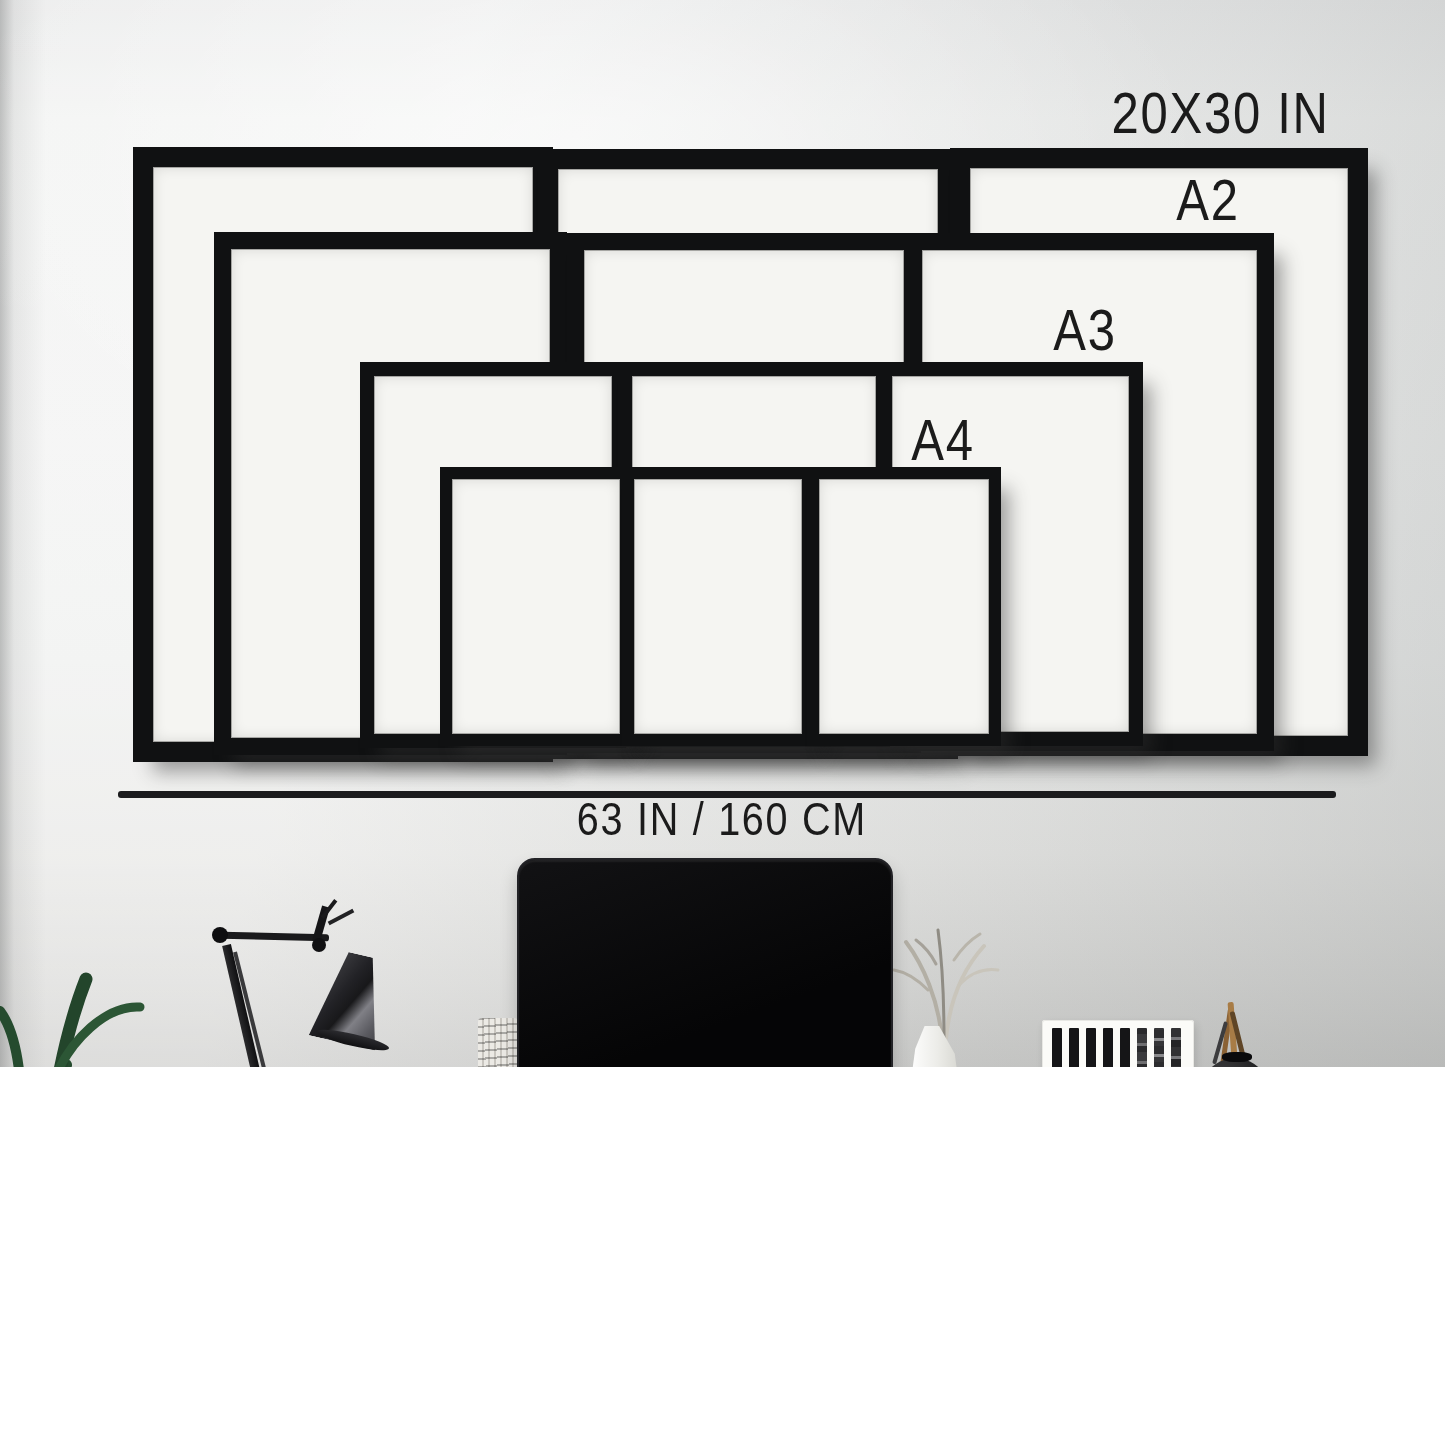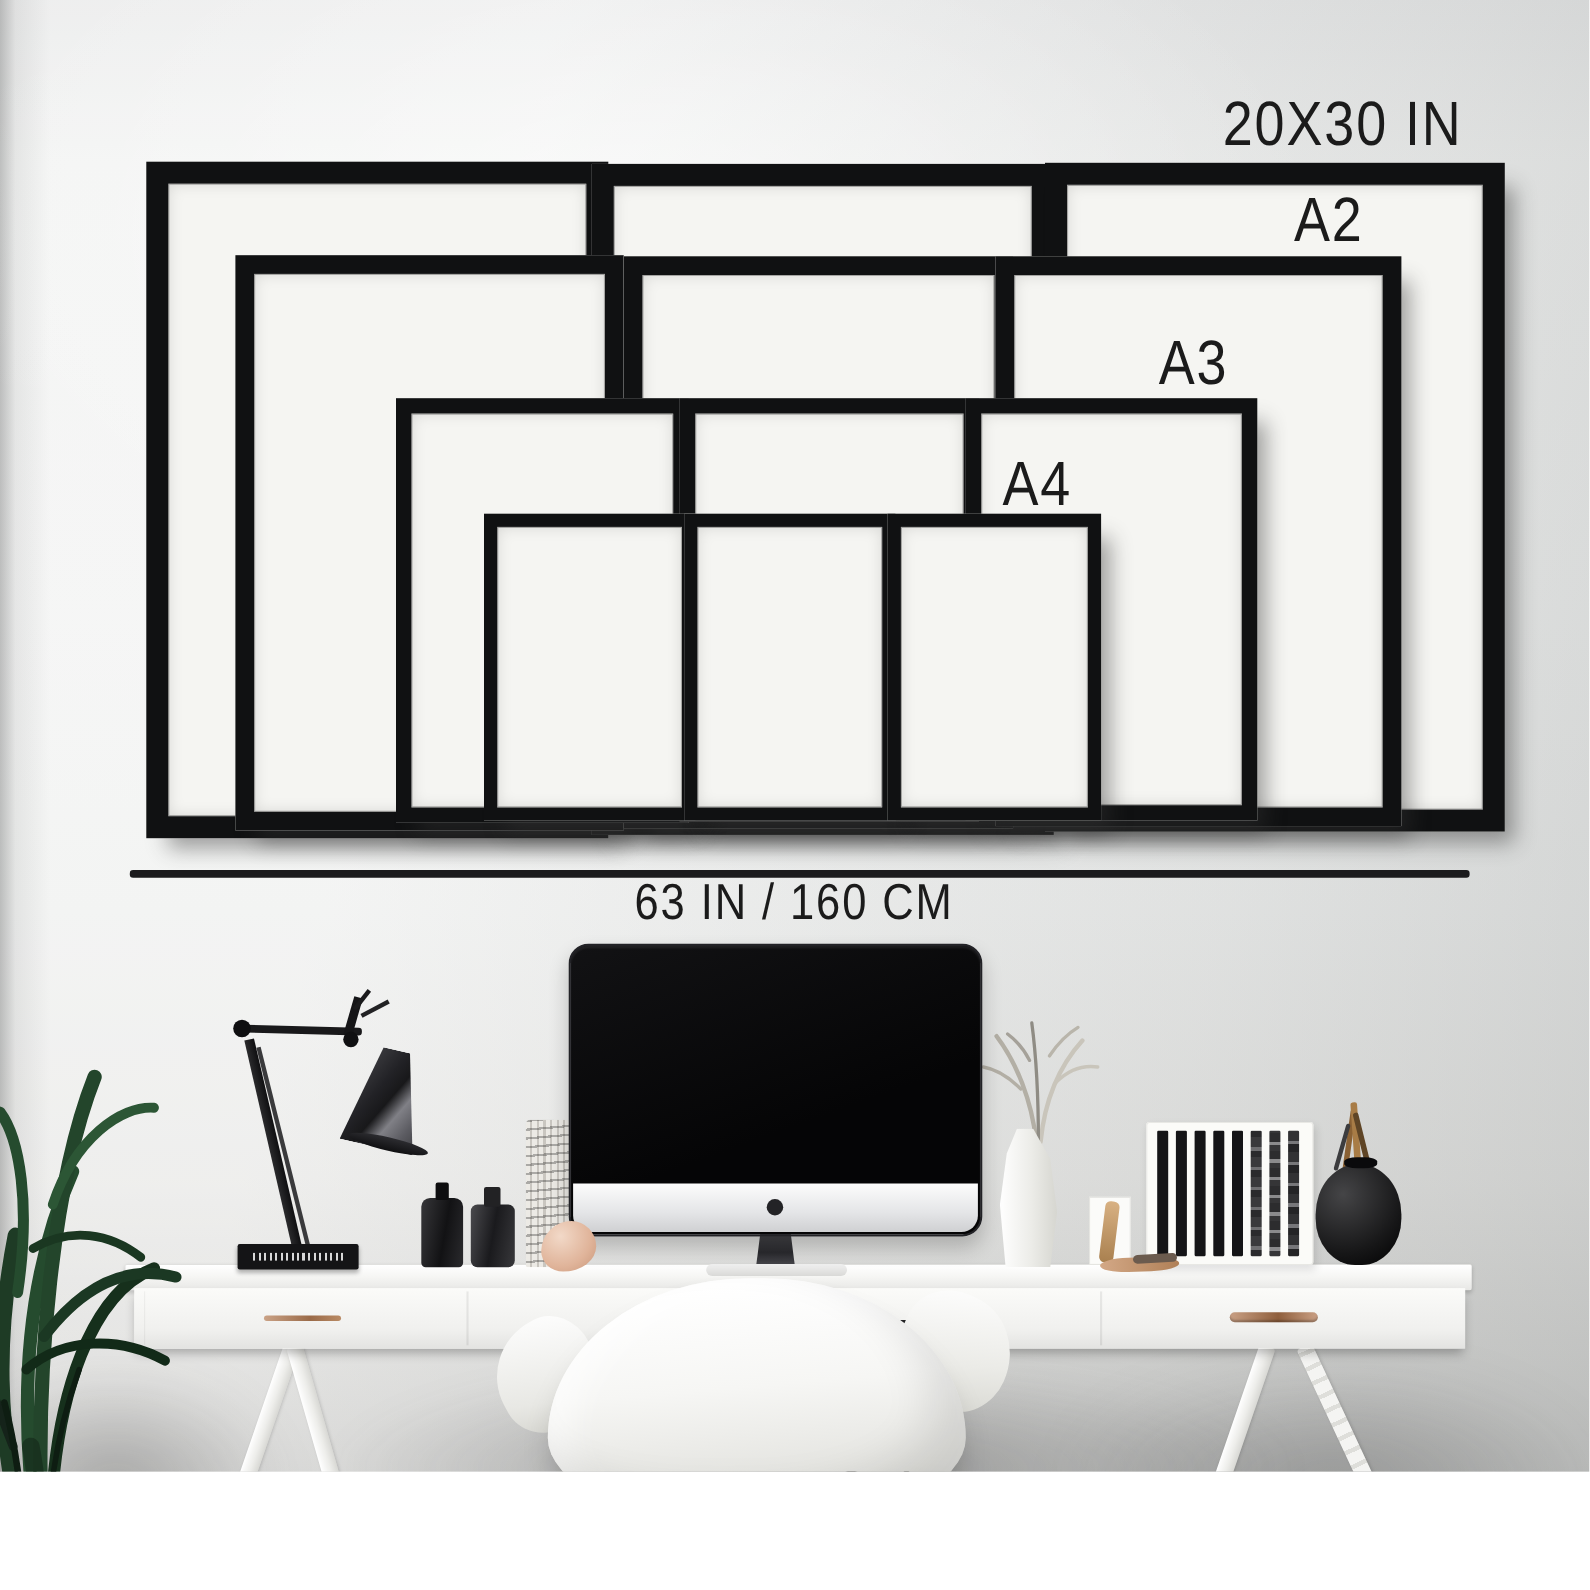--- a/index.html
+++ b/index.html
@@ -1,17 +1,17 @@
 <!DOCTYPE html>
 <html><head>
 <meta charset="utf-8">
 <style>
   html,body{margin:0;padding:0;background:#ffffff;}
   .scene{
-    position:relative;width:1445px;height:1338px;overflow:hidden;
+    position:relative;width:1445px;height:1067px;overflow:hidden;
     font-family:"Liberation Sans", sans-serif;
     background:
       radial-gradient(900px 520px at 40% 16%, rgba(255,255,255,0.55), rgba(255,255,255,0) 70%),
       linear-gradient(90deg, rgba(110,112,112,0.42) 0px, rgba(110,112,112,0.12) 14px, rgba(0,0,0,0) 46px),
       linear-gradient(105deg, rgba(255,255,255,0.32) 28%, rgba(148,152,152,0.16) 74%, rgba(138,142,142,0.30) 100%),
       linear-gradient(180deg, #e6e7e7 0%, #eff0ef 11%, #f1f2f1 42%, #eeefee 62%, #e7e7e5 80%, #d9d9d7 92%, #cdcdcb 100%);
   }
   .abs{position:absolute;}
 
   

